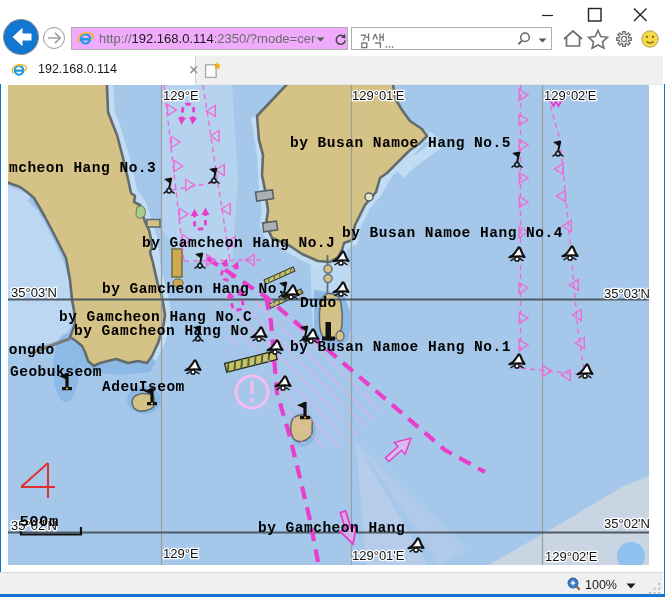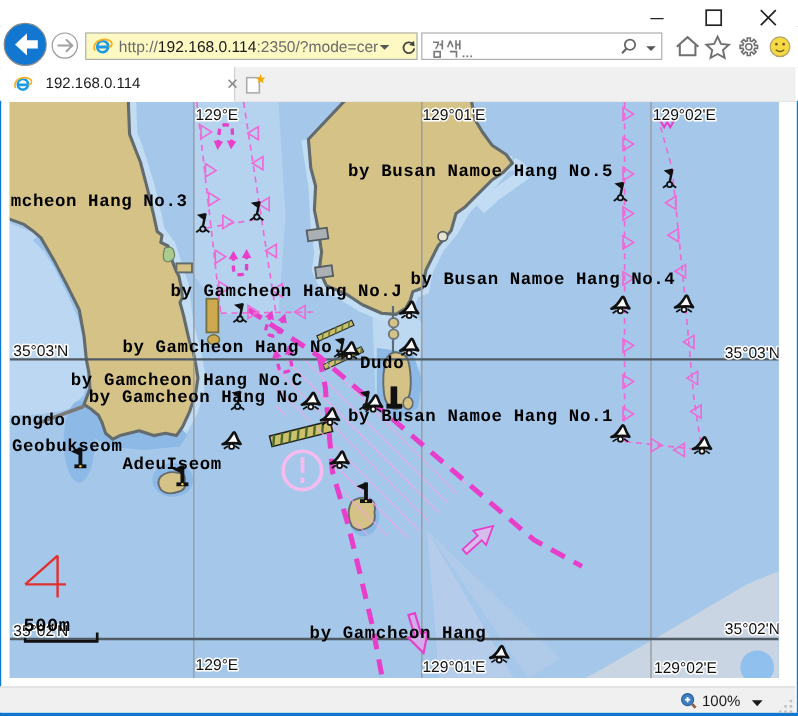--- a/index.html
+++ b/index.html
@@ -3,21 +3,21 @@
 <meta charset="utf-8">
 <style>
   html,body{margin:0;padding:0;}
   body{width:665px;height:597px;position:relative;font-family:"Liberation Sans",sans-serif;background:#fff;overflow:hidden;}
   .win{position:absolute;left:0;top:0;width:663px;height:595px;border:1px solid #0f77d0;background:#fff;}
   
   .titlebar{position:absolute;left:0;top:0;width:100%;height:22px;background:#fff;}
   .navbar{position:absolute;left:0;top:22px;width:100%;height:34px;background:#fff;}
   .backbtn{position:absolute;left:3px;top:19px;width:34px;height:34px;border-radius:50%;background:#1177d1;border:1px solid #8a8a8a;}
   .fwdbtn{position:absolute;left:43px;top:27px;width:20px;height:20px;border-radius:50%;background:#fff;border:1px solid #9a9a9a;}
-  .addr{position:absolute;left:71px;top:27px;width:275px;height:21px;border:1px solid #aeaeae;background:#fef9c3;}
+  .addr{position:absolute;left:71px;top:27px;width:275px;height:21px;border:1px solid #aeaeae;background:#f0abfc;}
   .search{position:absolute;left:351px;top:27px;width:199px;height:21px;border:1px solid #aeaeae;background:#fff;}
   .urltxt{position:absolute;left:27px;top:3px;font-size:13px;color:#6b6b6b;white-space:nowrap;}
   .urltxt b{color:#1a1a1a;font-weight:normal;}
   .tabbar{position:absolute;left:0;top:56px;width:100%;height:28px;background:#fff;}
   .tabrest{position:absolute;left:195px;top:0px;width:468px;height:28px;background:#f0f0f1;border-bottom:1px solid #e4e6e8;}
   .tab{position:absolute;left:6px;top:0px;width:190px;height:28px;background:#fff;border-right:1px solid #cfcfcf;box-sizing:border-box;}
   .tabtxt{position:absolute;left:32px;top:6px;font-size:12.5px;color:#1a1a1a;}
   
   .statusbar{position:absolute;left:0;top:572px;width:663px;height:21px;background:#f0f0f0;border-top:1px solid #d9d9d9;}
   

